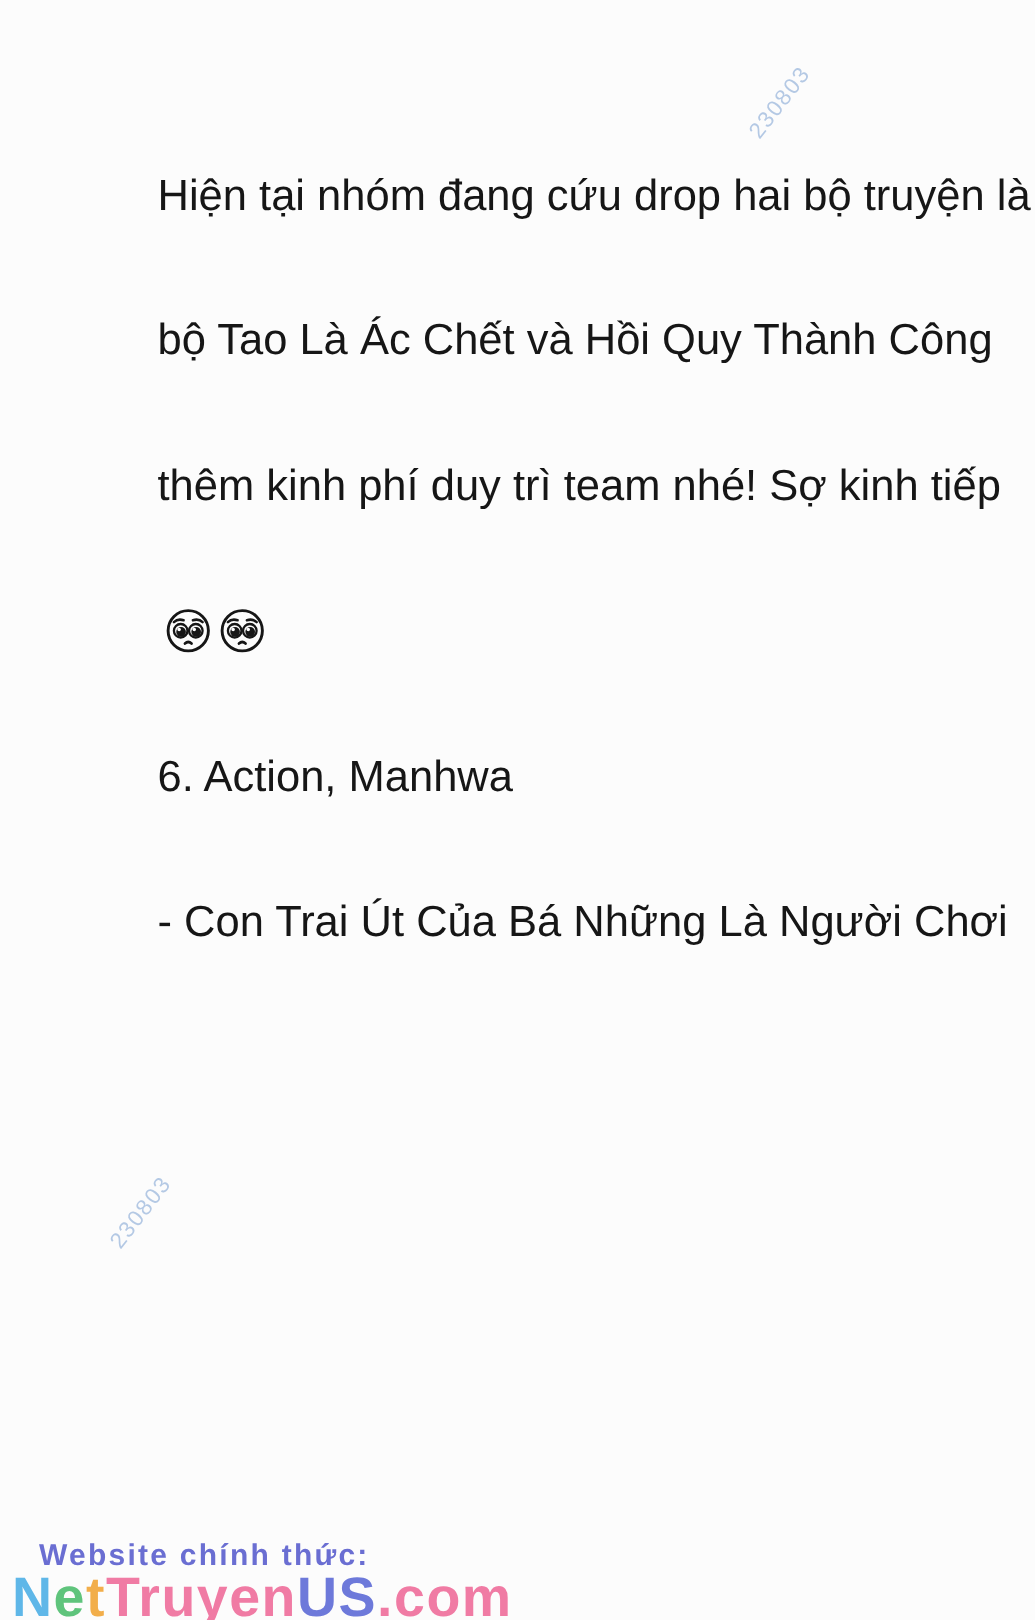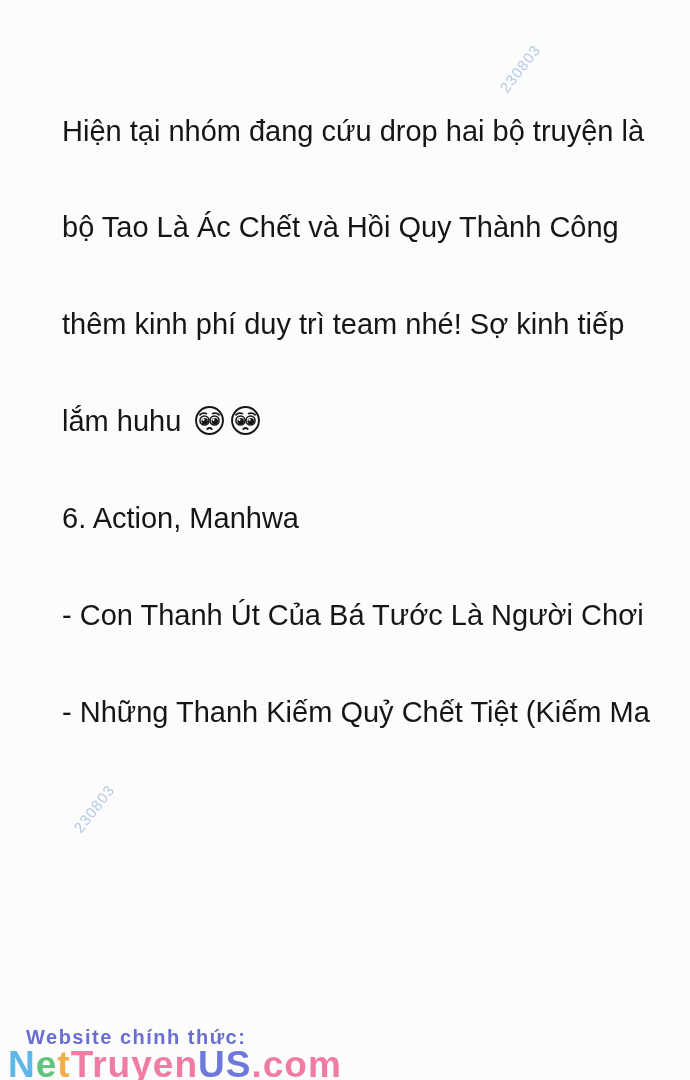--- a/index.html
+++ b/index.html
@@ -12,21 +12,21 @@
   }
   .content{
     position:absolute;
     left:62px;top:50px;
     width:620px;
     color:#161616;
     font-size:29px;
     line-height:32.3px;
     white-space:pre;
   }
-  .ln{height:32.3px;}
+  .ln{height:32.3px;margin-left:43px;}
   .face-icon{
     display:inline-block;
     width:31px;height:31px;
     vertical-align:-5px;
     margin-left:5px;
   }
   .watermark{
     position:absolute;
     font-size:15px;
     letter-spacing:1px;
@@ -59,21 +59,21 @@
 
 <div class="screen">
 
   <span class="watermark wm-top" style="color: rgb(157, 184, 221);">230803</span>
   <span class="watermark wm-mid" style="color: rgb(157, 184, 221);">230803</span>
 
   <div class="content">
     <div class="ln">Hiện tại nhóm đang cứu drop hai bộ truyện là</div>
     <div class="ln">bộ Tao Là Ác Chết và Hồi Quy Thành Công</div>
     <div class="ln">thêm kinh phí duy trì team nhé! Sợ kinh tiếp</div>
-    <div class="ln"><span>lắm huhu </span><svg class="face-icon" viewBox="0 0 24 24">
+    <div class="ln"><svg class="face-icon" viewBox="0 0 24 24">
           <circle cx="12" cy="12" r="10.4" fill="none" stroke="#161616" stroke-width="1.5"></circle>
           <path d="M4.6 7.6 Q6.6 5.6 9.6 6.6" fill="none" stroke="#161616" stroke-width="1.3" stroke-linecap="round"></path>
           <path d="M19.4 7.6 Q17.4 5.6 14.4 6.6" fill="none" stroke="#161616" stroke-width="1.3" stroke-linecap="round"></path>
           <circle cx="8.1" cy="12" r="3.5" fill="none" stroke="#161616" stroke-width="1.2"></circle>
           <circle cx="8.3" cy="12.6" r="2.5" fill="#161616"></circle>
           <circle cx="7.3" cy="11.4" r="0.9" fill="#ffffff"></circle>
           <circle cx="15.9" cy="12" r="3.5" fill="none" stroke="#161616" stroke-width="1.2"></circle>
           <circle cx="16.1" cy="12.6" r="2.5" fill="#161616"></circle>
           <circle cx="15.1" cy="11.4" r="0.9" fill="#ffffff"></circle>
           <path d="M10.3 18.6 Q12 17 13.7 18.6" fill="none" stroke="#161616" stroke-width="1.4" stroke-linecap="round"></path>
@@ -83,22 +83,21 @@
           <path d="M19.4 7.6 Q17.4 5.6 14.4 6.6" fill="none" stroke="#161616" stroke-width="1.3" stroke-linecap="round"></path>
           <circle cx="8.1" cy="12" r="3.5" fill="none" stroke="#161616" stroke-width="1.2"></circle>
           <circle cx="8.3" cy="12.6" r="2.5" fill="#161616"></circle>
           <circle cx="7.3" cy="11.4" r="0.9" fill="#ffffff"></circle>
           <circle cx="15.9" cy="12" r="3.5" fill="none" stroke="#161616" stroke-width="1.2"></circle>
           <circle cx="16.1" cy="12.6" r="2.5" fill="#161616"></circle>
           <circle cx="15.1" cy="11.4" r="0.9" fill="#ffffff"></circle>
           <path d="M10.3 18.6 Q12 17 13.7 18.6" fill="none" stroke="#161616" stroke-width="1.4" stroke-linecap="round"></path>
         </svg></div>
     <div class="ln">6. Action, Manhwa</div>
-    <div class="ln">- Con Thanh Út Của Bá Tước Là Người Chơi</div>
-    <div class="ln">- Những Thanh Kiếm Quỷ Chết Tiệt (Kiếm Ma</div>
+    <div class="ln">- Con Trai Út Của Bá Những Là Người Chơi</div>
     
     
     
     
     
     
     
     
     
     

